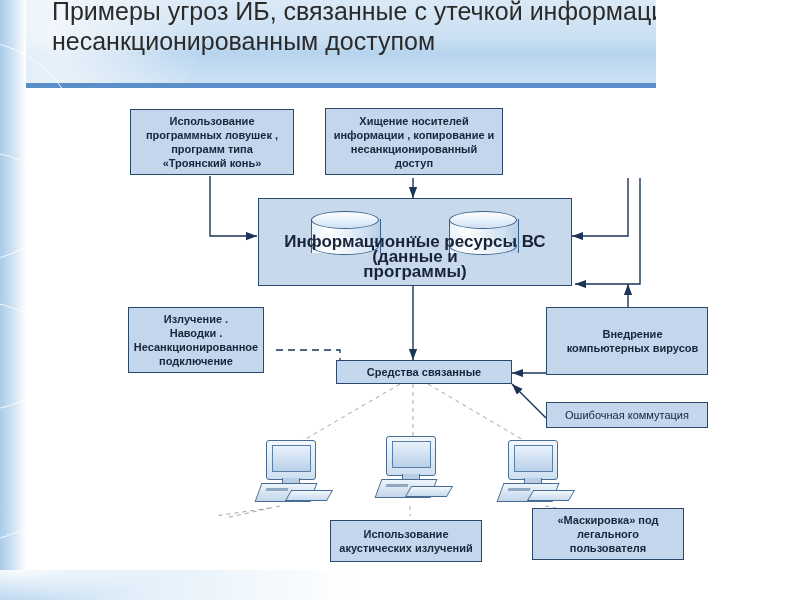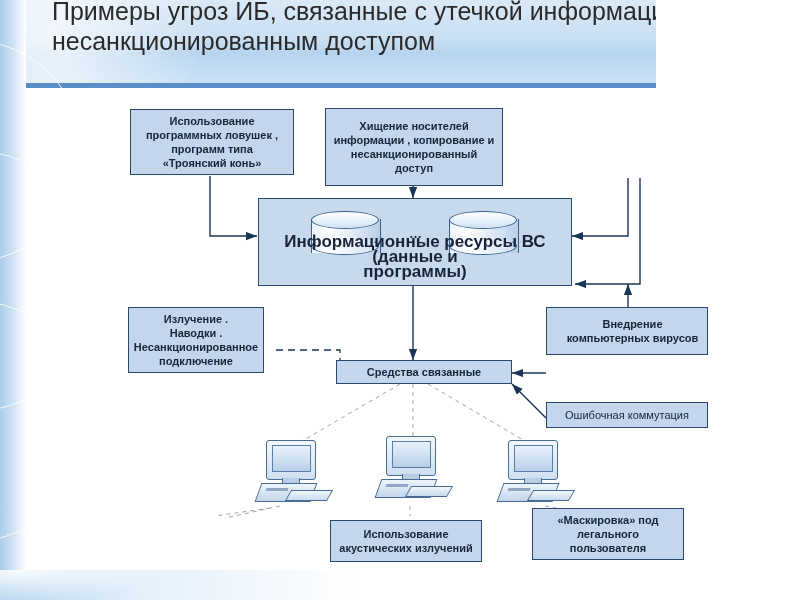--- a/index.html
+++ b/index.html
@@ -281,21 +281,21 @@
 
       <path d="M270,420 L215,428"></path>
     </g>
   </svg>
 
   <div class="node" style="left:130px; top:21px; width:164px; height:66px;">Использование
 программных ловушек ,
 программ типа
 «Троянский конь»</div>
 
-  <div class="node" style="left:325px; top:20px; width:178px; height:78px;text-align:center;">Хищение носителей
+  <div class="node" style="left:325px; top:20px; width:178px; height:67px;text-align:center;">Хищение носителей
 информации , копирование и
 несанкционированный
 доступ</div>
 
 
   <div id="resources-box" style="left:258px; top:110px; width:314px; height:88px;">
     <div class="cylinder" style="left:52px; top:12px;">
       <div class="cyl-body"></div>
       <div class="cyl-bottom"></div>
       <div class="cyl-top"></div>
@@ -308,21 +308,21 @@
     </div>
     <div id="resources-label">Информационные ресурсы ВС  (данные и
 программы)</div>
   </div>
 
   <div class="node" style="left:128px; top:219px; width:136px; height:66px;">Излучение .
 Наводки .
 Несанкционированное
 подключение</div>
 
-  <div class="node" style="left:546px; top:219px; width:162px; height:48px;padding-left:16px;">Внедрение
+  <div class="node" style="left:546px; top:219px; width:162px; height:68px;padding-left:16px;">Внедрение
 компьютерных вирусов</div>
 
   <div class="node" style="left:336px; top:272px; width:176px; height:24px;">Средства связанные</div>
 
   <div class="node plain" style="left:546px; top:314px; width:162px; height:26px;">Ошибочная коммутация</div>
 
   <div class="computer" style="left:258px; top:352px;">
     <div class="mon-outer">
         <div class="mon-screen"></div>
       </div>

